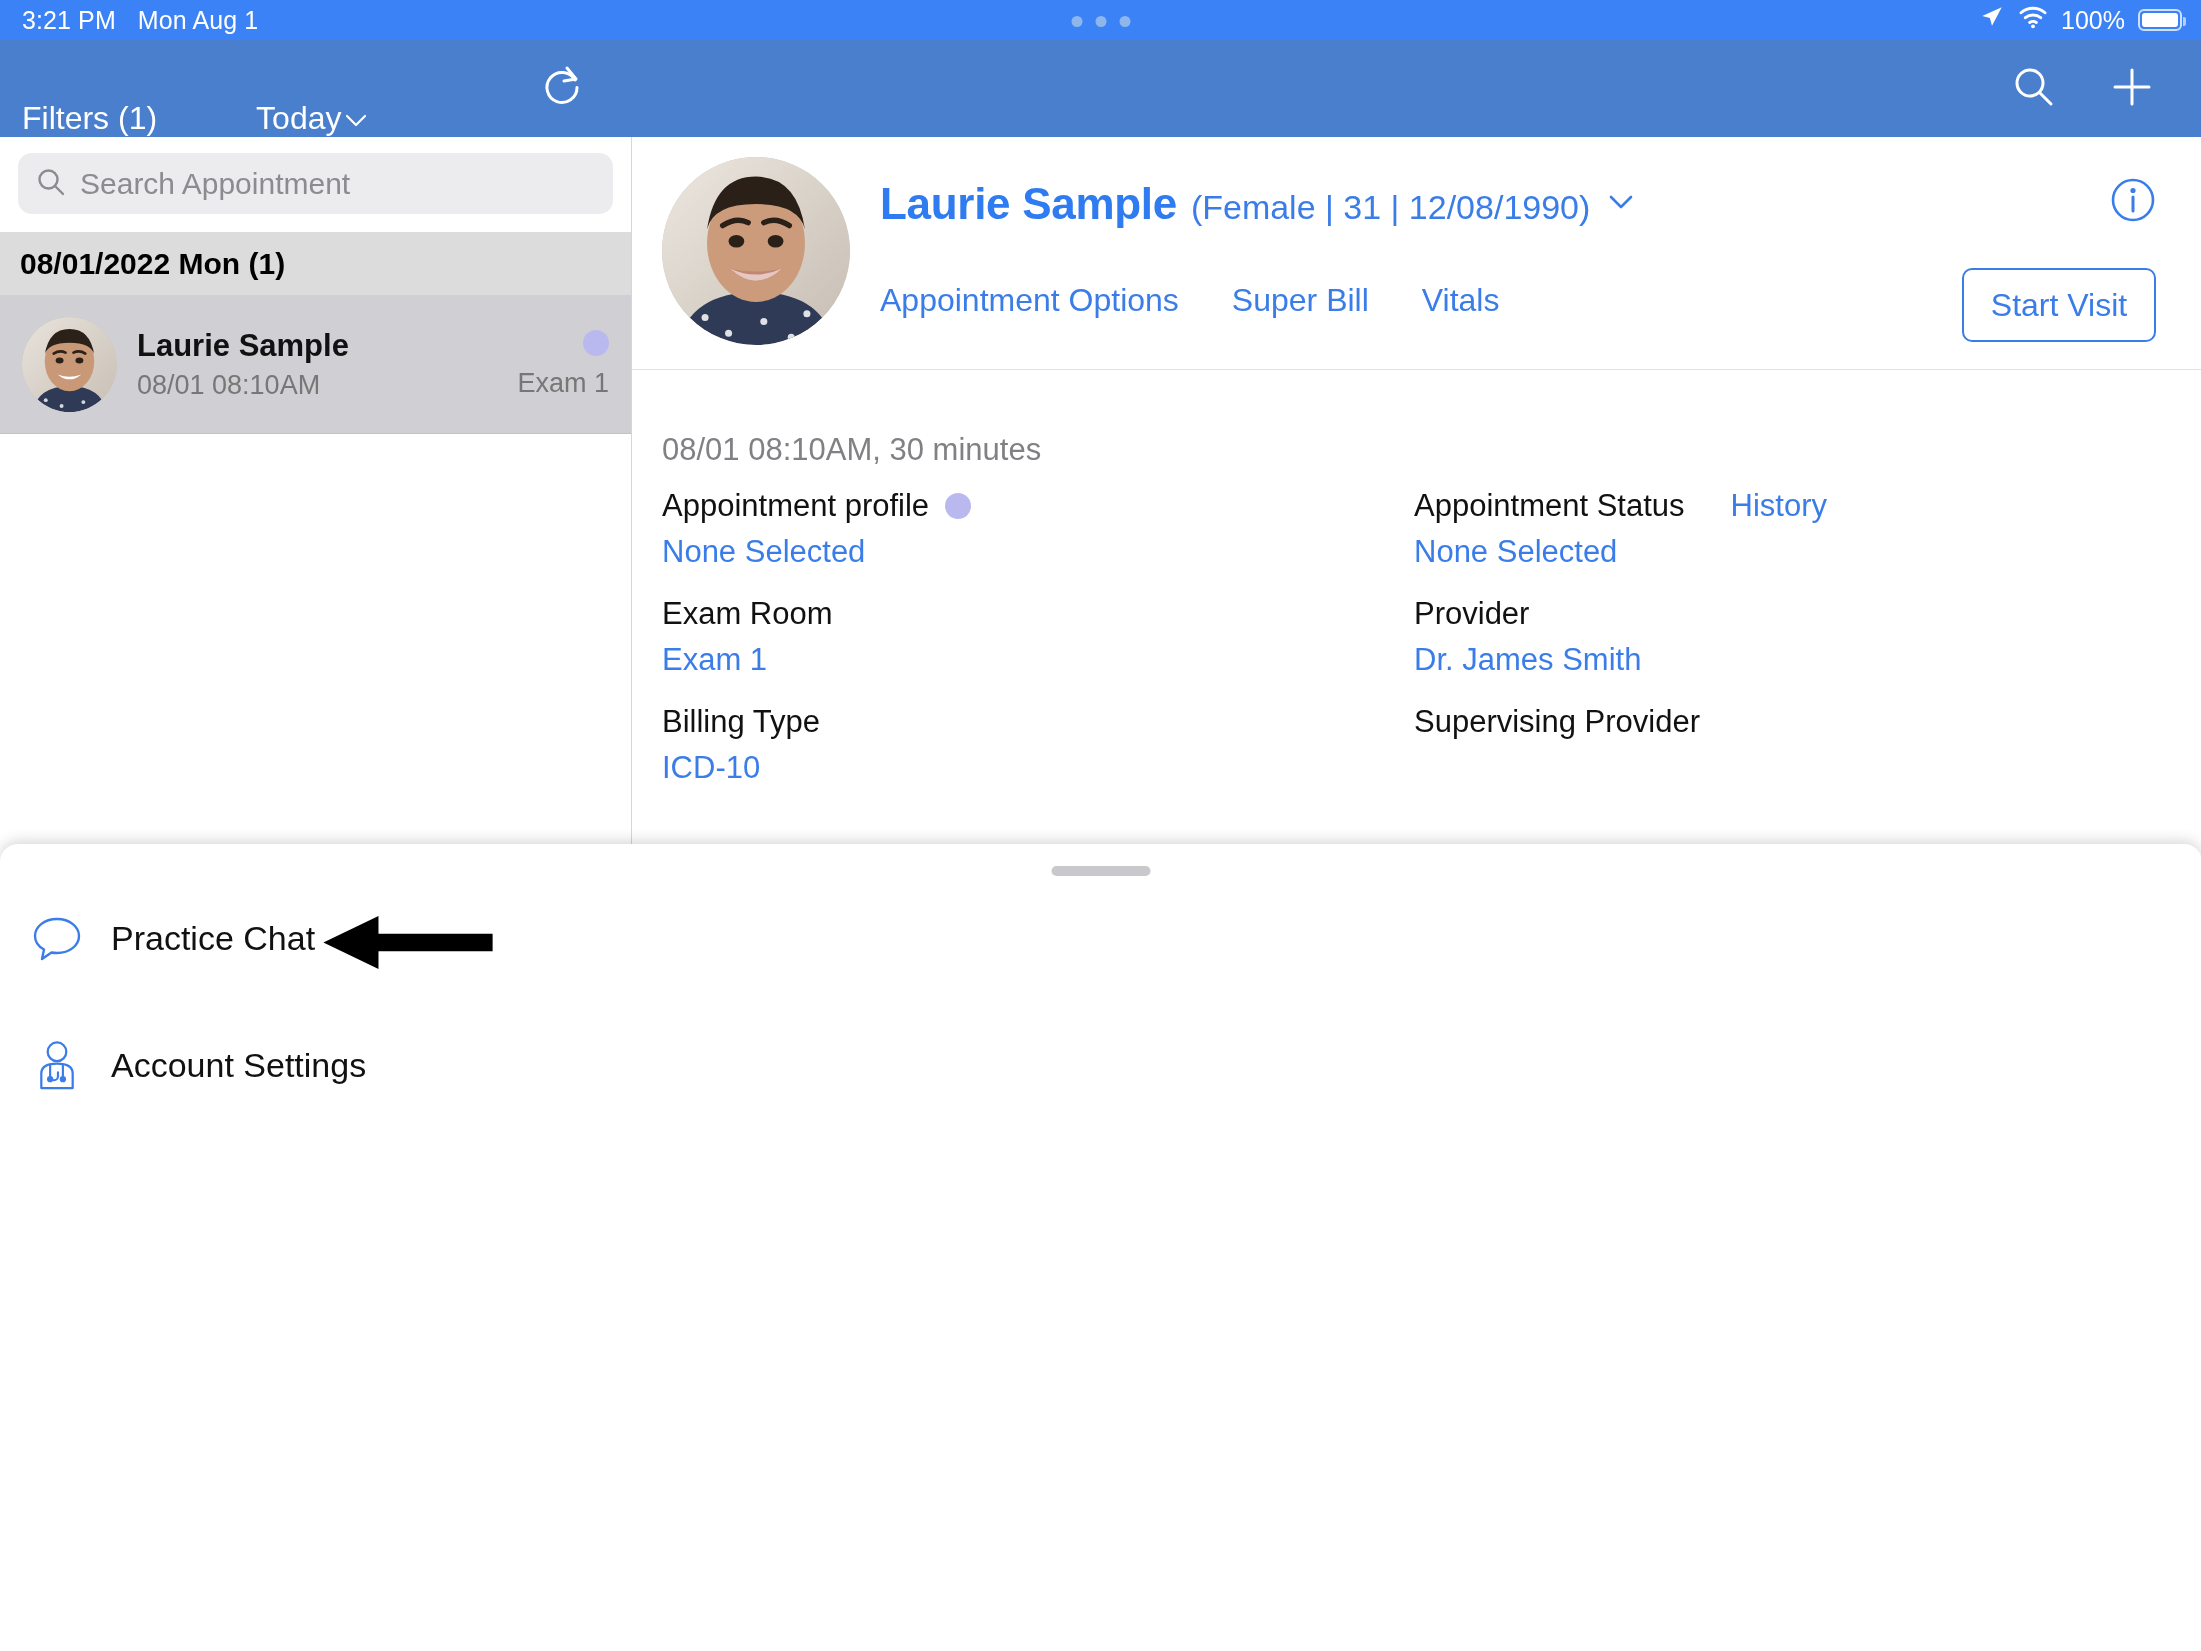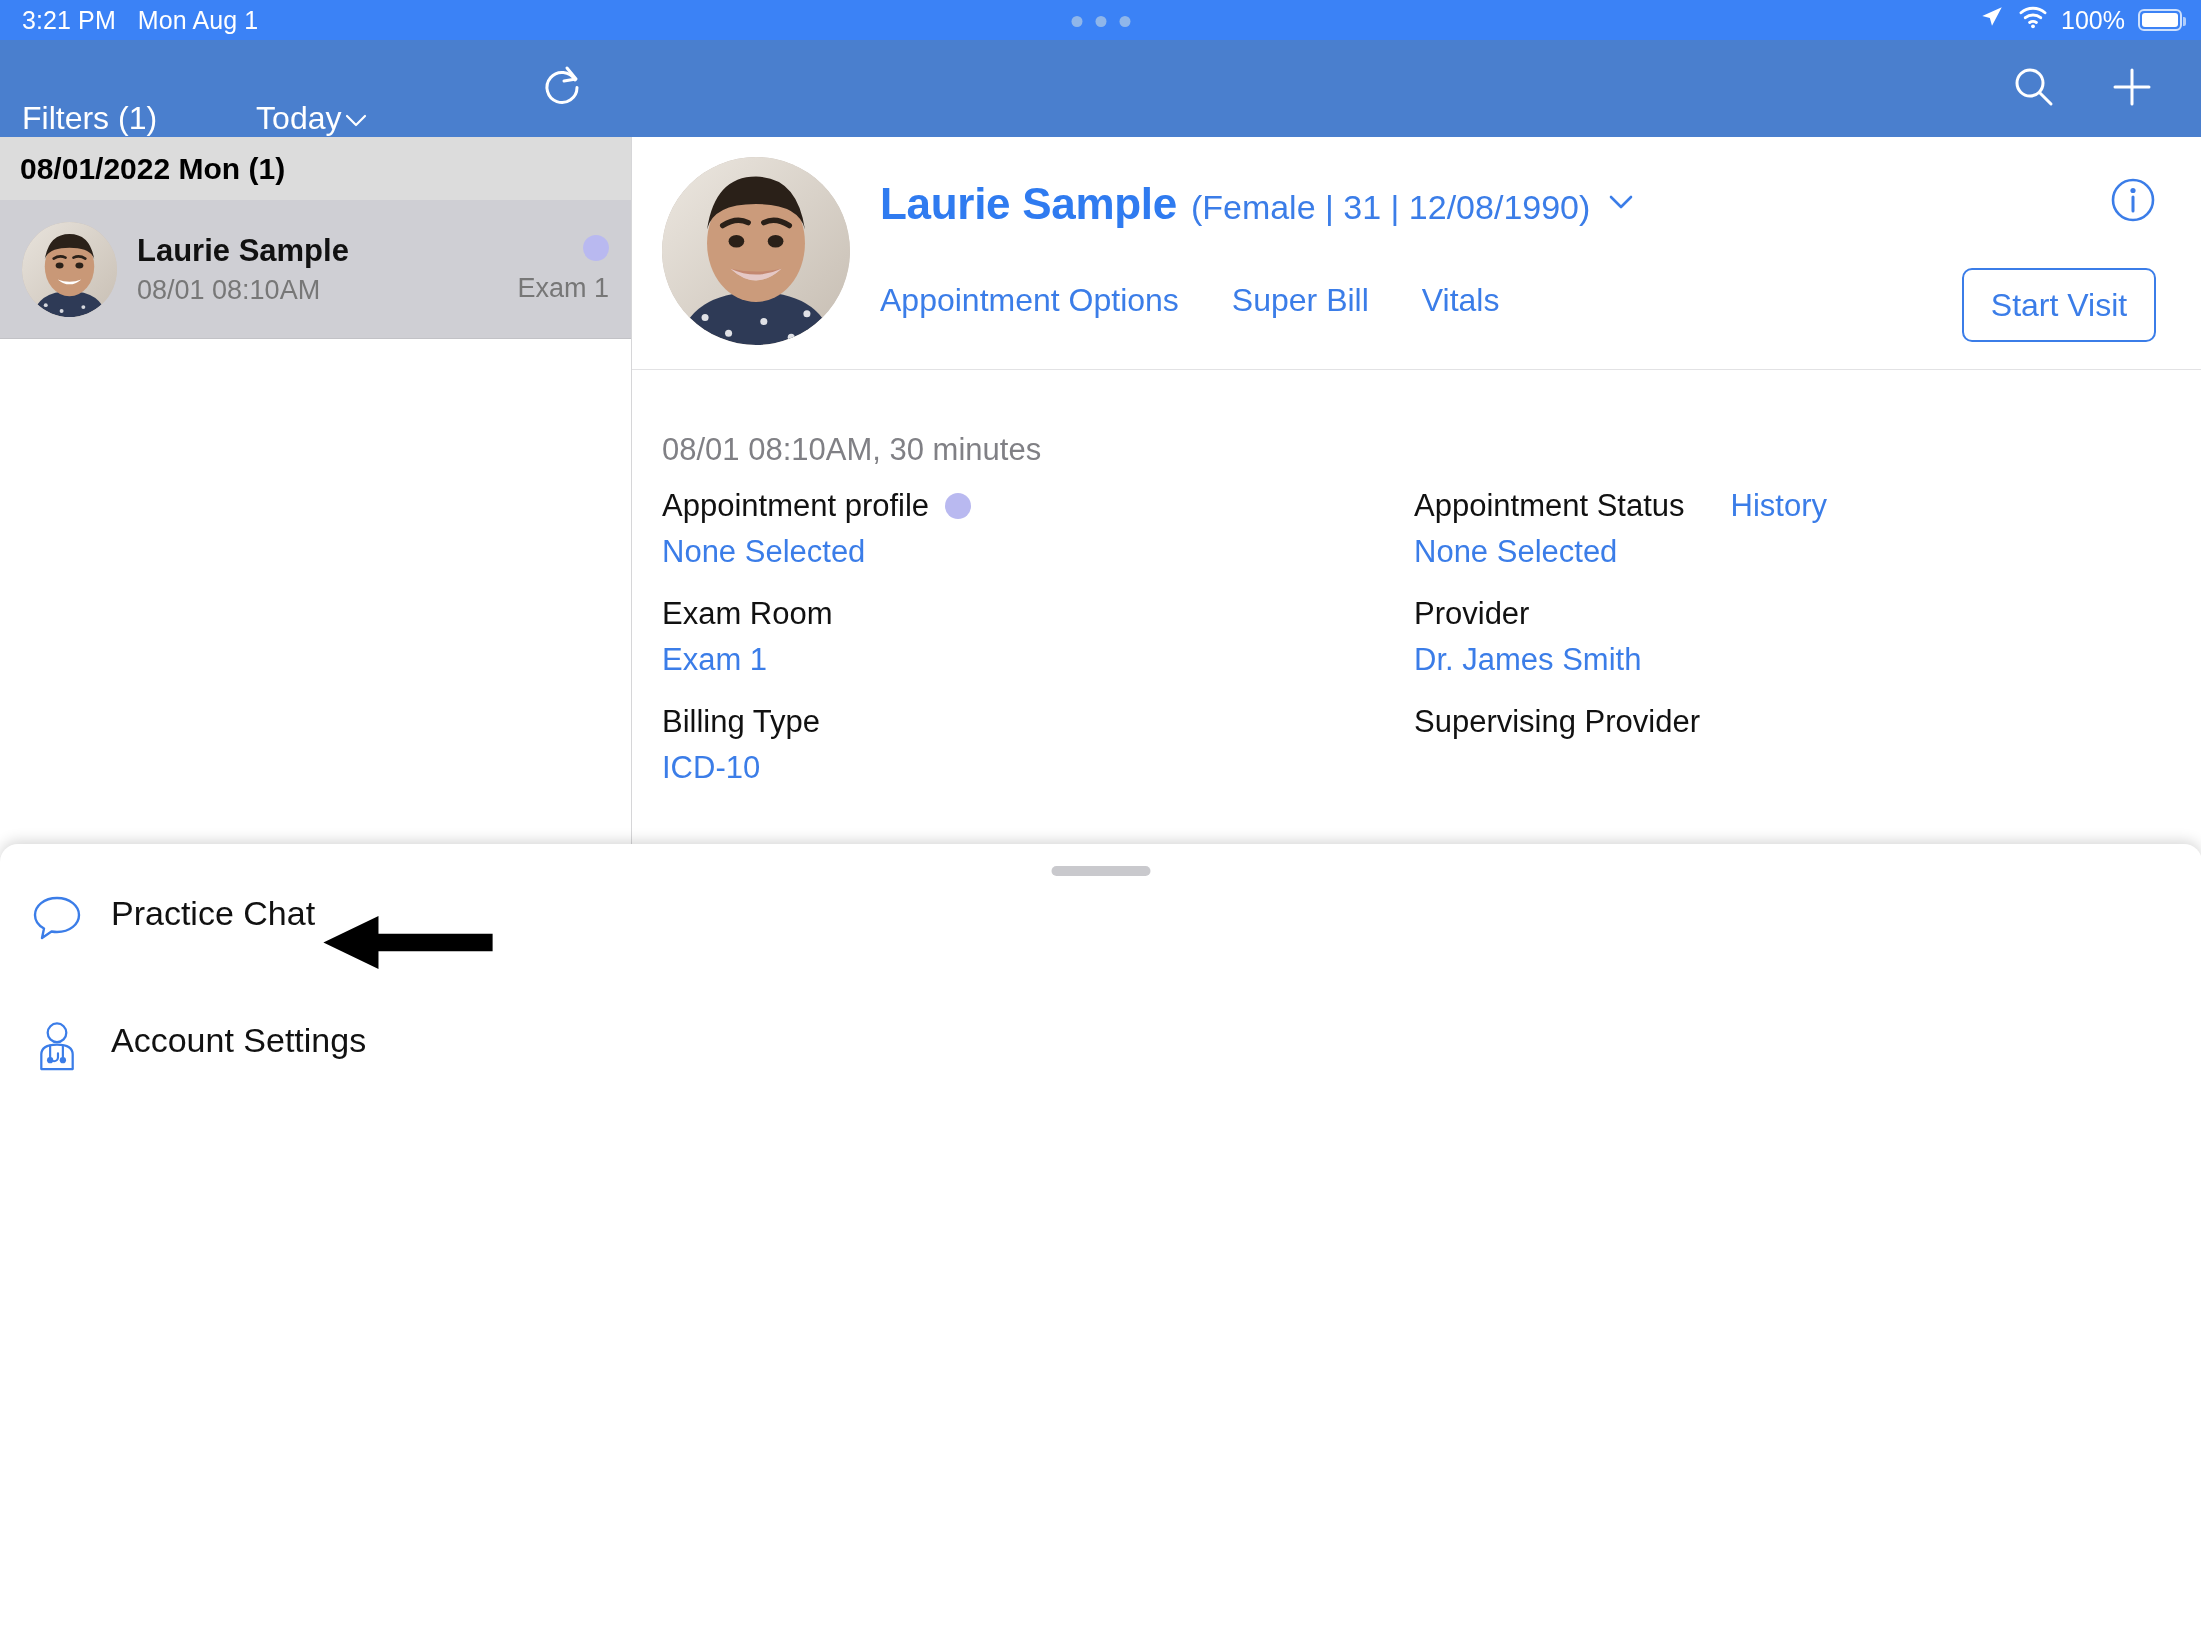--- a/index.html
+++ b/index.html
@@ -125,21 +125,21 @@
   #bottom-sheet{
     position:absolute; left:0; right:0; top:844px; bottom:0;
     background:#ffffff; border-radius:18px 18px 0 0;
     box-shadow:0 -3px 14px rgba(0,0,0,.16);
   }
   #sheet-grabber{
     position:absolute; left:50%; transform:translateX(-50%); top:22px;
     width:99px; height:10px; border-radius:6px; background:#c9c9cd;
   }
   .sheet-item{
-    position:relative; display:flex; height:89px;
+    position:relative; display:flex; align-items:center; height:89px;
   }
   #sheet-item-chat{ margin-top:50px; }
   .sheet-icon{ width:61px; margin-left:26px; display:flex; justify-content:center; flex:none;}
   .sheet-label{ font-size:34px; color:#111; margin-left:24px; }
 
   
   #annotation-arrow{ position:absolute; left:323px; top:912px; }
 </style>
 </head>
 <body>
@@ -201,20 +201,31 @@
     </svg>
   </span>
   <span id="add-nav-btn">
     <svg width="48" height="48" viewBox="0 0 48 48">
       <path d="M24 7 L24 41 M7 24 L41 24" stroke="#fff" stroke-width="3" stroke-linecap="round"></path>
     </svg>
   </span>
 </div>
 
 <div id="sidebar">
+  <div id="search-wrap">
+    <div id="search-field">
+      <span>
+        <svg width="30" height="30" viewBox="0 0 30 30">
+          <circle cx="12.5" cy="12.5" r="9" stroke="#8b8b90" stroke-width="2.4" fill="none"></circle>
+          <path d="M19 19 L27 27" stroke="#8b8b90" stroke-width="2.4" stroke-linecap="round"></path>
+        </svg>
+      </span>
+      <span id="search-placeholder">Search Appointment</span>
+    </div>
+  </div>
 
   <div id="date-group-header">08/01/2022 Mon (1)</div>
 
   <div id="appt-row">
     <div id="appt-avatar">
       <svg width="95" height="95" viewBox="0 0 96 96">
         <defs>
           <clipPath id="sbclip">
               <circle cx="48" cy="48" r="48"></circle>
             </clipPath>

